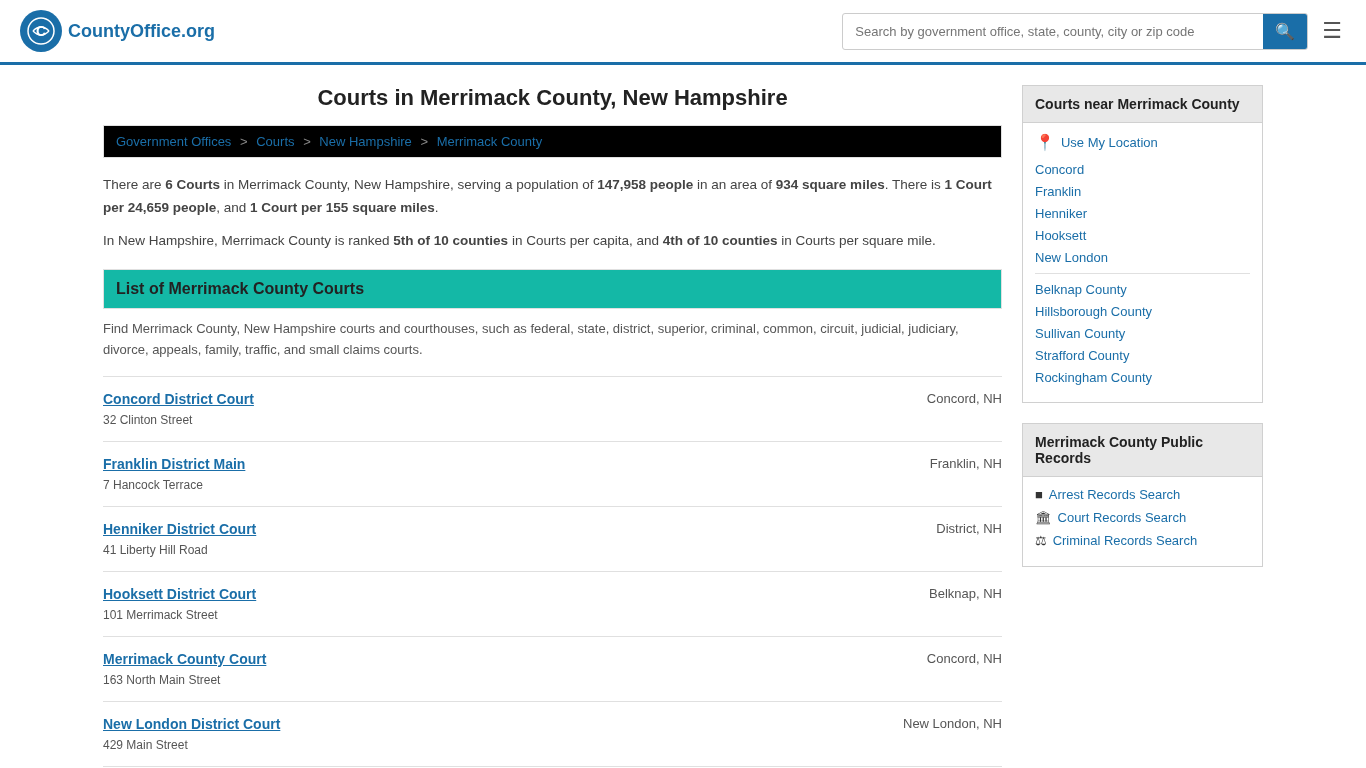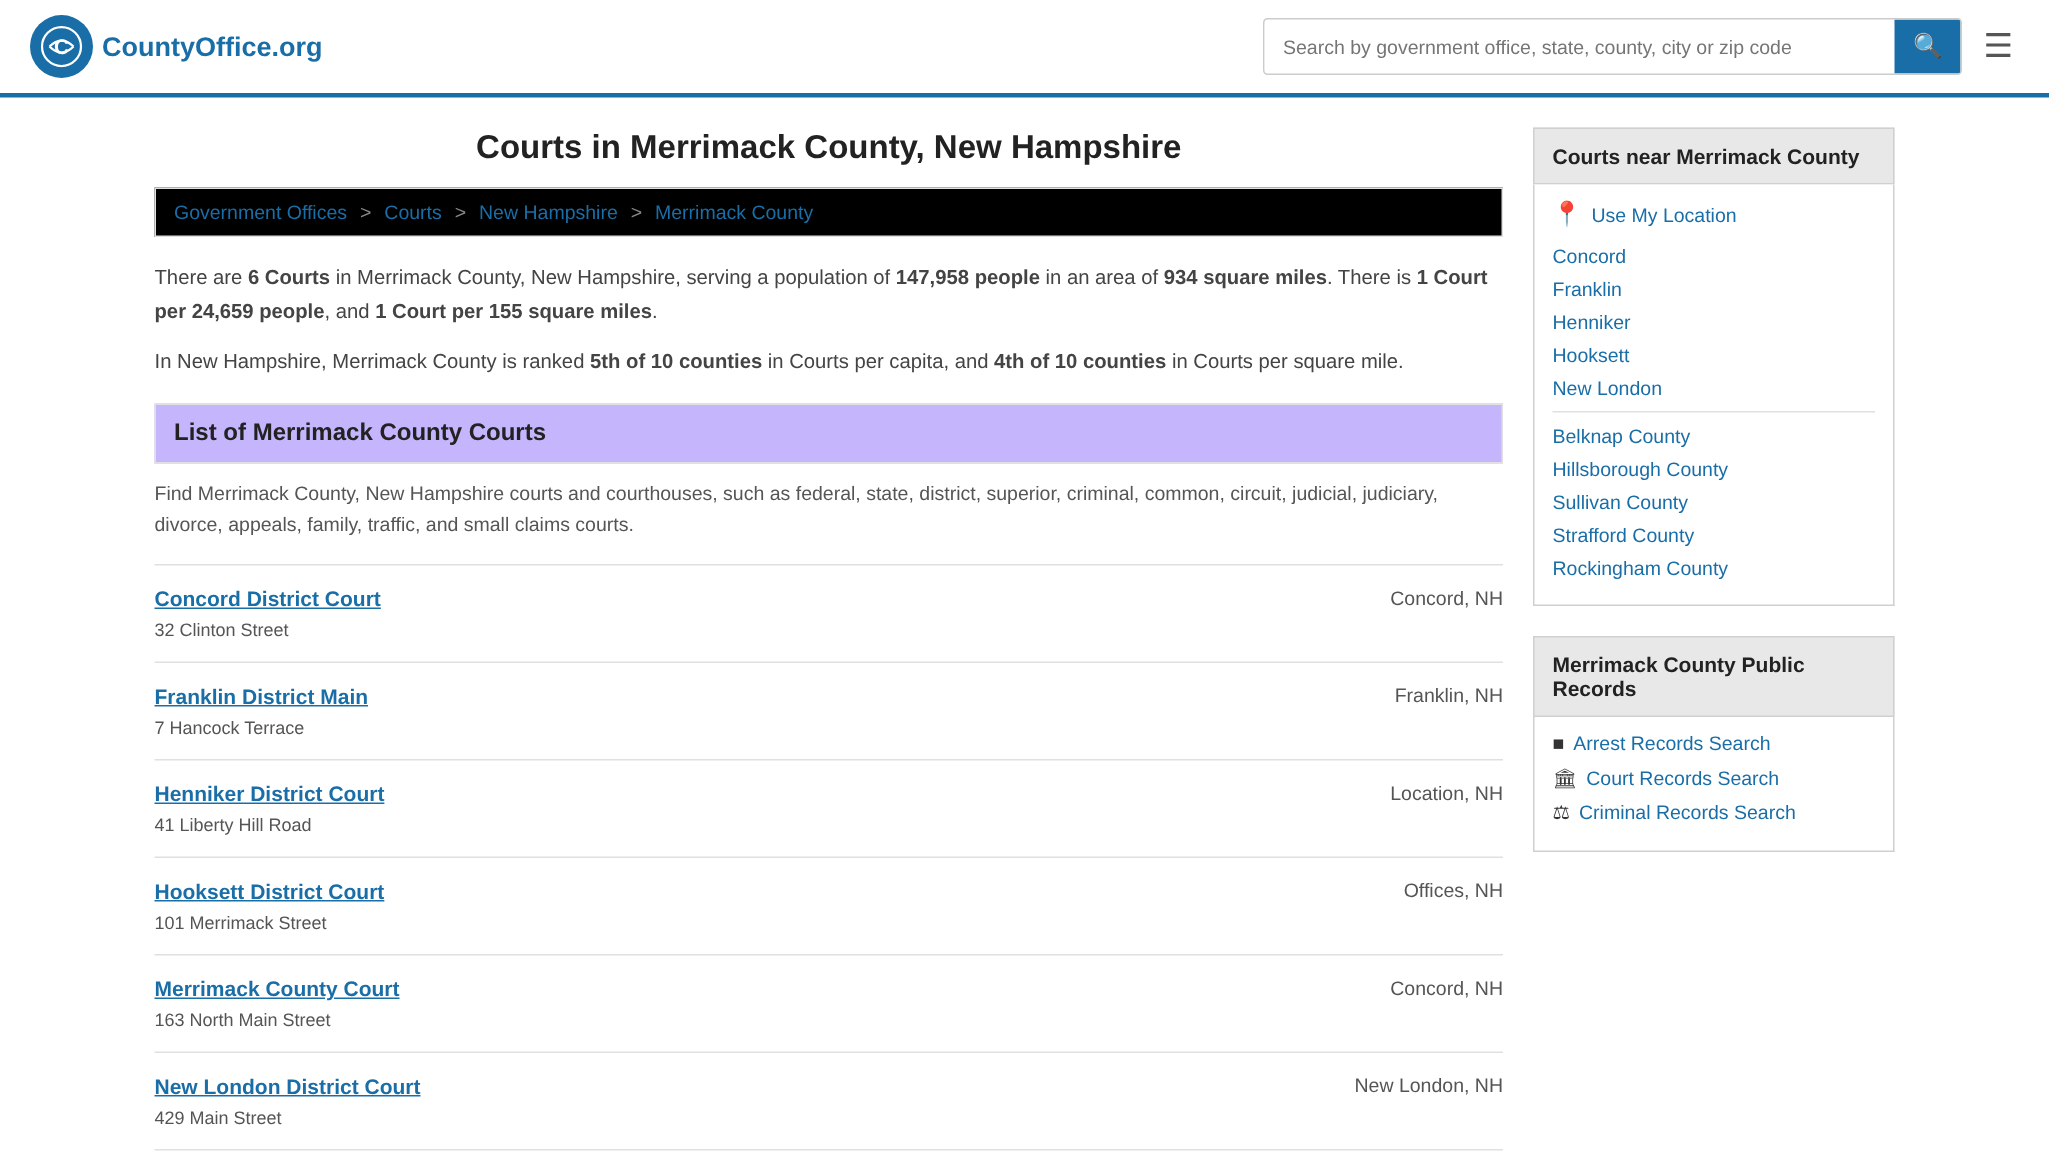--- a/index.html
+++ b/index.html
@@ -115,21 +115,21 @@
     .description {
       font-size: 13.5px;
       line-height: 1.7;
       color: #444;
       margin-bottom: 10px;
     }
     .description strong {
       font-weight: bold;
     }
     .section-title {
-      background: #c4b5fd;
+      background: #14b8a6;
       padding: 10px 12px;
       font-size: 16px;
       font-weight: bold;
       color: #222;
       margin: 16px 0 10px 0;
       border: 1px solid #e0e0e0;
     }
     .section-desc {
       font-size: 13px;
       color: #555;
@@ -297,30 +297,30 @@
         </div>
         <div class="court-location">Franklin, NH</div>
       </div>
     </div>
         <div class="court-item">
       <div class="court-row">
         <div class="court-left">
           <a class="court-name" href="#">Henniker District Court</a>
           <span class="court-address">41 Liberty Hill Road</span>
         </div>
-        <div class="court-location">Location, NH</div>
+        <div class="court-location">District, NH</div>
       </div>
     </div>
         <div class="court-item">
       <div class="court-row">
         <div class="court-left">
           <a class="court-name" href="#">Hooksett District Court</a>
           <span class="court-address">101 Merrimack Street</span>
         </div>
-        <div class="court-location">Offices, NH</div>
+        <div class="court-location">Belknap, NH</div>
       </div>
     </div>
         <div class="court-item">
       <div class="court-row">
         <div class="court-left">
           <a class="court-name" href="#">Merrimack County Court</a>
           <span class="court-address">163 North Main Street</span>
         </div>
         <div class="court-location">Concord, NH</div>
       </div>

